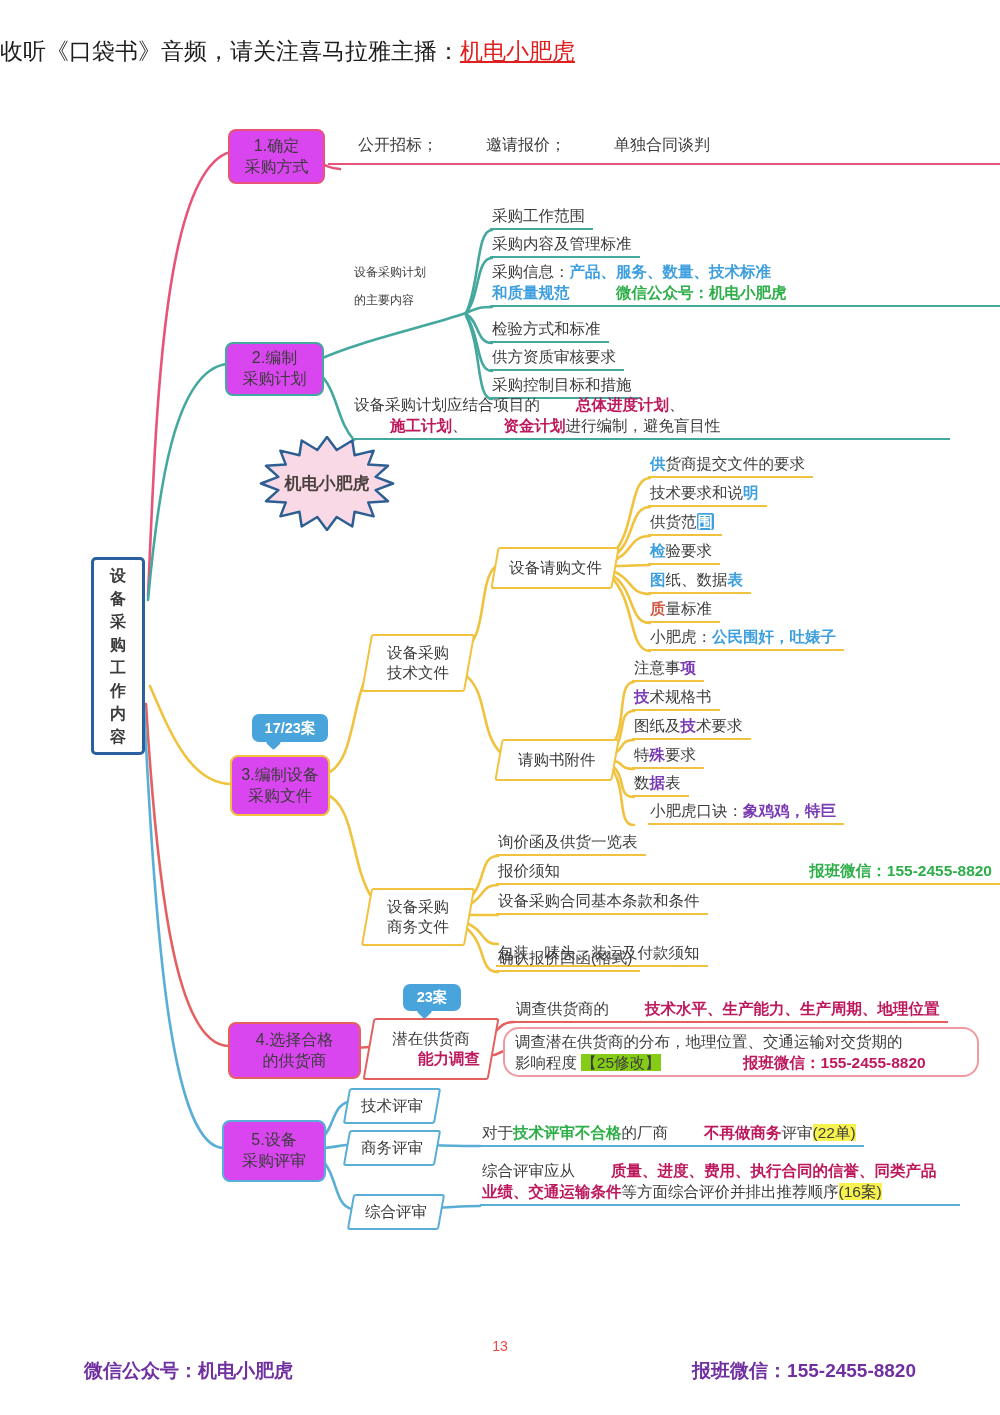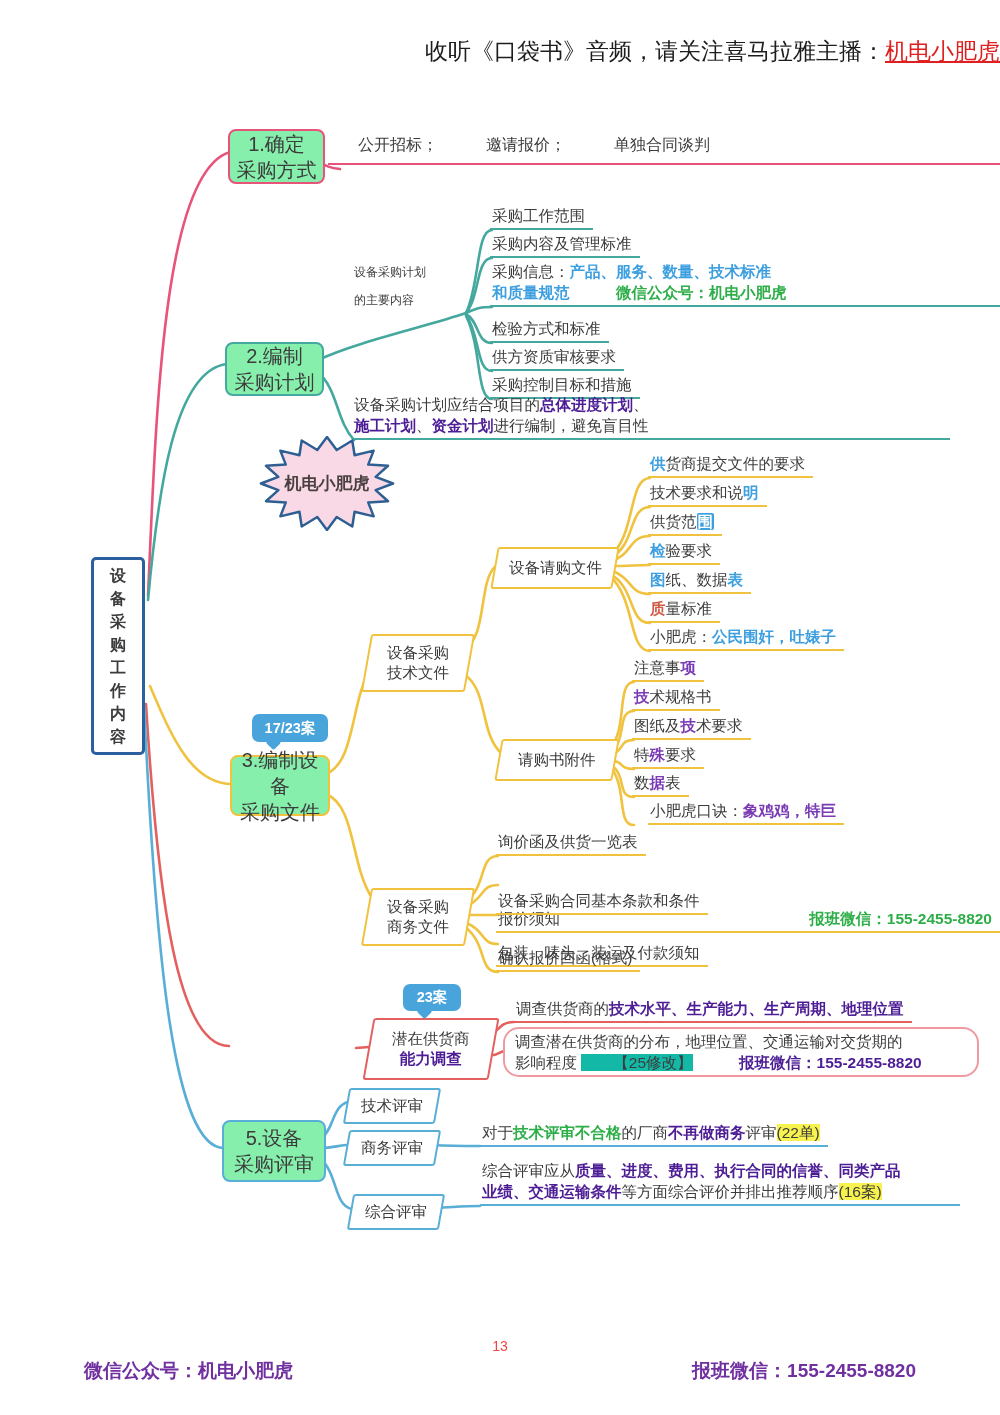--- a/index.html
+++ b/index.html
@@ -1,34 +1,34 @@
 <!DOCTYPE html>
 <html><head>
 <meta charset="utf-8">
 <style>
   html,body{margin:0;padding:0;background:#ffffff;}
   .page{position:relative;width:1000px;height:1415px;background:#fff;overflow:hidden;
         font-family:"Liberation Sans","DejaVu Sans",sans-serif;color:#3c3c3c;}
   
-  .hdr{position:absolute;left:0;top:36px;width:100%;text-align:right;
+  .hdr{position:absolute;left:0;top:36px;width:100%;text-align:left;
        font-family:"Liberation Serif","DejaVu Serif",serif;font-size:23px;color:#1d1d1d;z-index:2;}
   .hdr .hl{color:#e02020;text-decoration:underline;}
   .pageno{position:absolute;left:0;top:1338px;width:100%;text-align:center;font-size:14px;color:#ef4444;z-index:2;}
   .ftl{position:absolute;left:84px;top:1358px;font-size:19px;font-weight:bold;color:#7030a0;z-index:2;}
   .ftr{position:absolute;right:84px;top:1358px;font-size:19px;font-weight:bold;color:#7030a0;z-index:2;}
   
   svg.connectors{position:absolute;left:0;top:0;z-index:1;}
   svg.connectors path{fill:none;stroke-width:2.6;stroke-linecap:round;}
   
   .root{position:absolute;left:91px;top:557px;width:48px;height:192px;border:3px solid #2b5f9e;
         border-radius:5px;background:#fff;display:flex;align-items:center;justify-content:center;
         font-size:16px;font-weight:bold;line-height:23px;white-space:pre-line;text-align:center;z-index:2;}
   
-  .bx{position:absolute;background:#86efac;border-radius:8px;display:flex;align-items:center;justify-content:center;
-      text-align:center;white-space:pre-line;font-size:20px;line-height:1.3;z-index:2;}
+  .bx{position:absolute;background:#d946ef;border-radius:8px;display:flex;align-items:center;justify-content:center;
+      text-align:center;white-space:pre-line;font-size:16px;line-height:1.3;z-index:2;}
   .bx-pink{border:2.5px solid #e8537a;}
   .bx-teal{border:2.5px solid #45a89e;}
   .bx-yellow{border:2.5px solid #f0c23e;}
   .bx-red{border:2.5px solid #e4605f;}
   .bx-blue{border:2.5px solid #58aed6;}
   
   .pg{position:absolute;background:#fff;transform:skewX(-10deg);border-radius:3px;
       display:flex;align-items:center;justify-content:center;z-index:2;}
   .pg>span{display:block;transform:skewX(10deg);text-align:center;white-space:pre-line;
            font-size:15.5px;line-height:1.3;}
@@ -36,42 +36,42 @@
   .pg-red{border:2.4px solid #e4605f;}
   .pg-blue{border:2.4px solid #58aed6;}
   
   .leaf{position:absolute;z-index:2;font-size:15.5px;line-height:21px;padding:0 8px 2px 2px;
         border-bottom:2.2px solid;white-space:pre-wrap;}
   .lf-pink{border-color:#e8537a;}
   .lf-teal{border-color:#45a89e;}
   .lf-yellow{border-color:#f0c23e;}
   .lf-red{border-color:#e4605f;}
   .lf-blue{border-color:#58aed6;}
-  .leaf-flex{display:flex;justify-content:space-between;margin-top:48px;}
+  .leaf-flex{display:flex;justify-content:space-between;}
   .hub{position:absolute;z-index:2;font-size:12px;line-height:28px;white-space:pre-line;}
   
   .badge{position:absolute;background:#49a4dc;color:#fff;font-weight:bold;font-size:14.5px;
          border-radius:7px;display:flex;align-items:center;justify-content:center;z-index:3;}
   .badge::after{content:"";position:absolute;left:16px;bottom:-6px;width:11px;height:11px;
          background:#49a4dc;transform:rotate(45deg);border-radius:2px;}
   
   .bubble{position:absolute;border:2.2px solid #ef9aa0;border-radius:16px;padding:2px 10px;
           font-size:15.5px;line-height:21px;white-space:pre-wrap;z-index:2;background:#fff;}
   
   .star{position:absolute;left:258px;top:436px;width:138px;height:95px;z-index:2;}
   .star .lbl{position:absolute;left:0;top:0;width:100%;height:100%;display:flex;align-items:center;
              justify-content:center;font-size:17px;font-weight:bold;color:#4a4040;}
   
   .seg-blue{color:#3d9fdf;font-weight:bold;}
   .seg-bluehl{color:#fff;background:#3d9fdf;font-weight:bold;border-radius:2px;padding:0 1px;}
   .seg-orange{color:#cf5b45;font-weight:bold;}
   .seg-purple{color:#7a3bb5;font-weight:bold;}
-  .seg-redbold{color:#4c1d95;font-weight:bold;}
+  .seg-redbold{color:#be185d;font-weight:bold;padding-left:36px;}
   .seg-greenbold{color:#2eae49;font-weight:bold;}
-  .seg-greenhl{background:#14b8a6;padding-left:32px;}
+  .seg-greenhl{background:#84cc16;}
   .seg-yellowhl{background:#f7f24e;}
 </style>
 </head>
 <body>
 
 <div class="page">
 
   <div class="hdr"><span>收听《口袋书》音频，请关注喜马拉雅主播：</span><span class="hl">机电小肥虎</span></div>
 
   <svg class="connectors" width="1000" height="1415" viewBox="0 0 1000 1415">
@@ -192,20 +192,22 @@
     </div>
   <div class="leaf lf-yellow" style="left:496px;top:831px;">询价函及供货一览表</div>
   <div class="leaf lf-yellow leaf-flex" style="left:496px;top:860px;width:494px;">
     <span>报价须知</span>
     <span class="seg-greenbold">报班微信：155-2455-8820</span>
   </div>
   <div class="leaf lf-yellow" style="left:496px;top:890px;">设备采购合同基本条款和条件</div>
   <div class="leaf lf-yellow" style="left:496px;top:919px;margin-top:23px;">包装、唛头、装运及付款须知</div>
   <div class="leaf lf-yellow" style="left:496px;top:947px;">确认报价回函(格式)</div>
 
+  <div class="bx bx-red" style="left:228px;top:1022px;width:129px;height:53px;">4.选择合格
+的供货商</div>
   <div class="badge" style="left:403px;top:984px;width:58px;height:27px;">23案</div>
   <div class="pg pg-red" style="left:368px;top:1018px;width:122px;height:58px;">
       <span><span>潜在供货商
 </span><span class="seg-redbold">能力调查</span></span>
     </div>
   <div class="leaf lf-red" style="left:514px;top:998px;"><span>调查供货商的</span><span class="seg-redbold">技术水平、生产能力、生产周期、地理位置</span></div>
   <div class="bubble" style="left:503px;top:1027px;width:452px;"><span>调查潜在供货商的分布，地理位置、交通运输对交货期的
 影响程度 </span><span class="seg-greenhl">【25修改】</span><span>　　　</span><span class="seg-redbold">报班微信：155-2455-8820</span></div>
 
   <div class="bx bx-blue" style="left:222px;top:1120px;width:100px;height:58px;">5.设备

